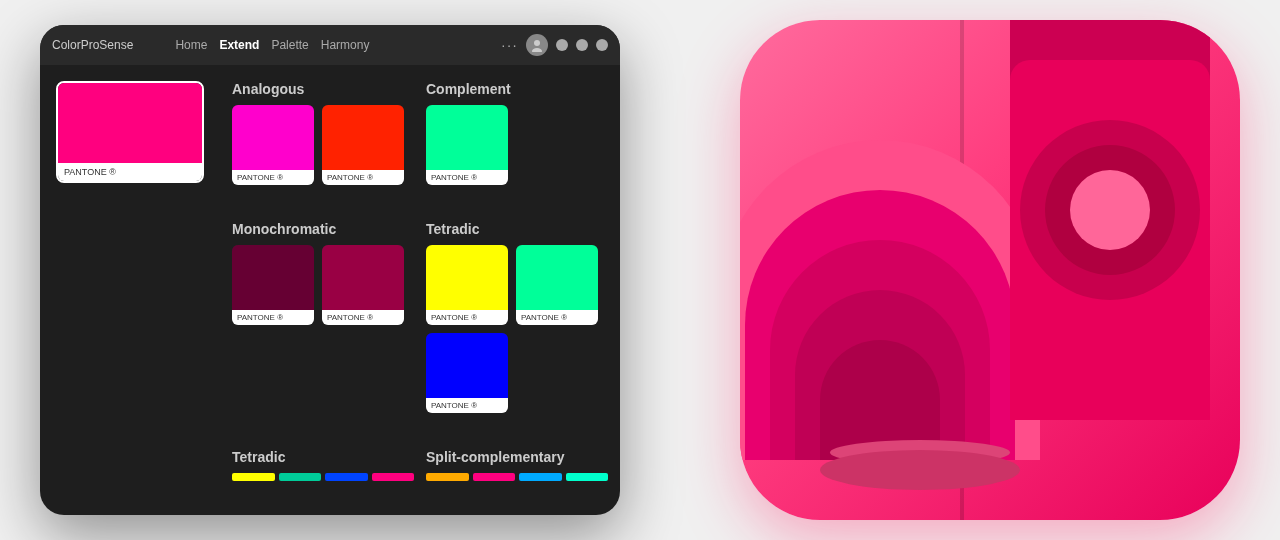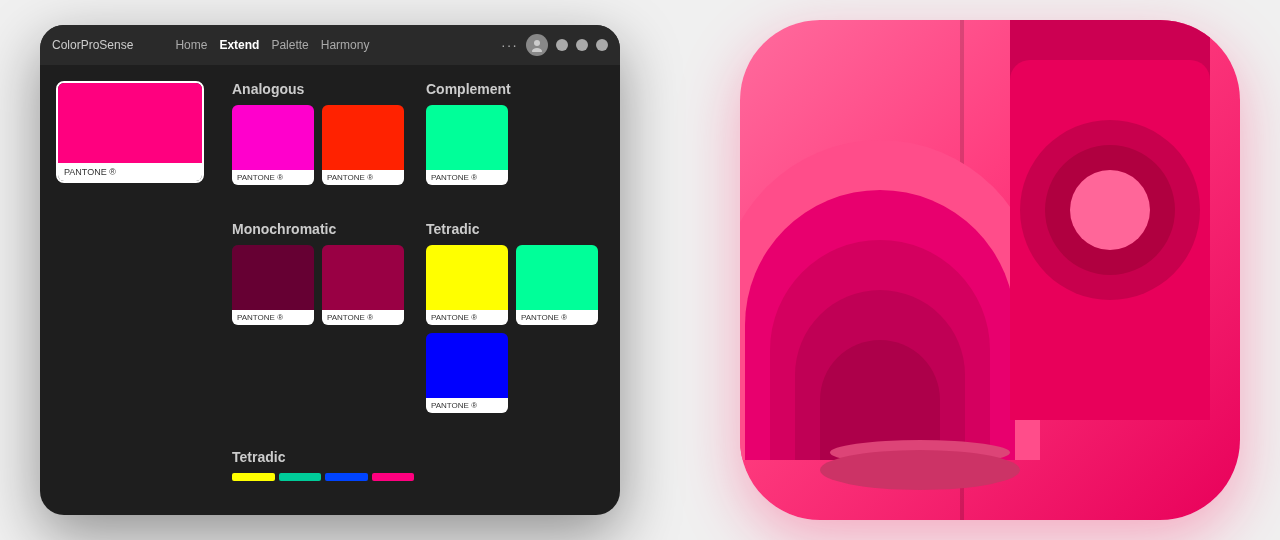--- a/index.html
+++ b/index.html
@@ -417,20 +417,29 @@
         <div class="section">
           <div class="section-title">Tetradic</div>
           <div class="color-bar-row">
             <div class="color-bar" style="background:#ffff00;"></div>
             <div class="color-bar" style="background:#00cc99;"></div>
             <div class="color-bar" style="background:#0044ff;"></div>
             <div class="color-bar" style="background:#ff007f;"></div>
           </div>
         </div>
 
+        <div class="section">
+          <div class="section-title">Split-complementary</div>
+          <div class="color-bar-row">
+            <div class="color-bar" style="background:#ffaa00;"></div>
+            <div class="color-bar" style="background:#ff007f;"></div>
+            <div class="color-bar" style="background:#00aaff;"></div>
+            <div class="color-bar" style="background:#00ffcc;"></div>
+          </div>
+        </div>
       </div>
 
     </div>
   </div>
 </div>
 
 <div class="app-icon">
 
   <div class="top-panel-right"></div>
 

